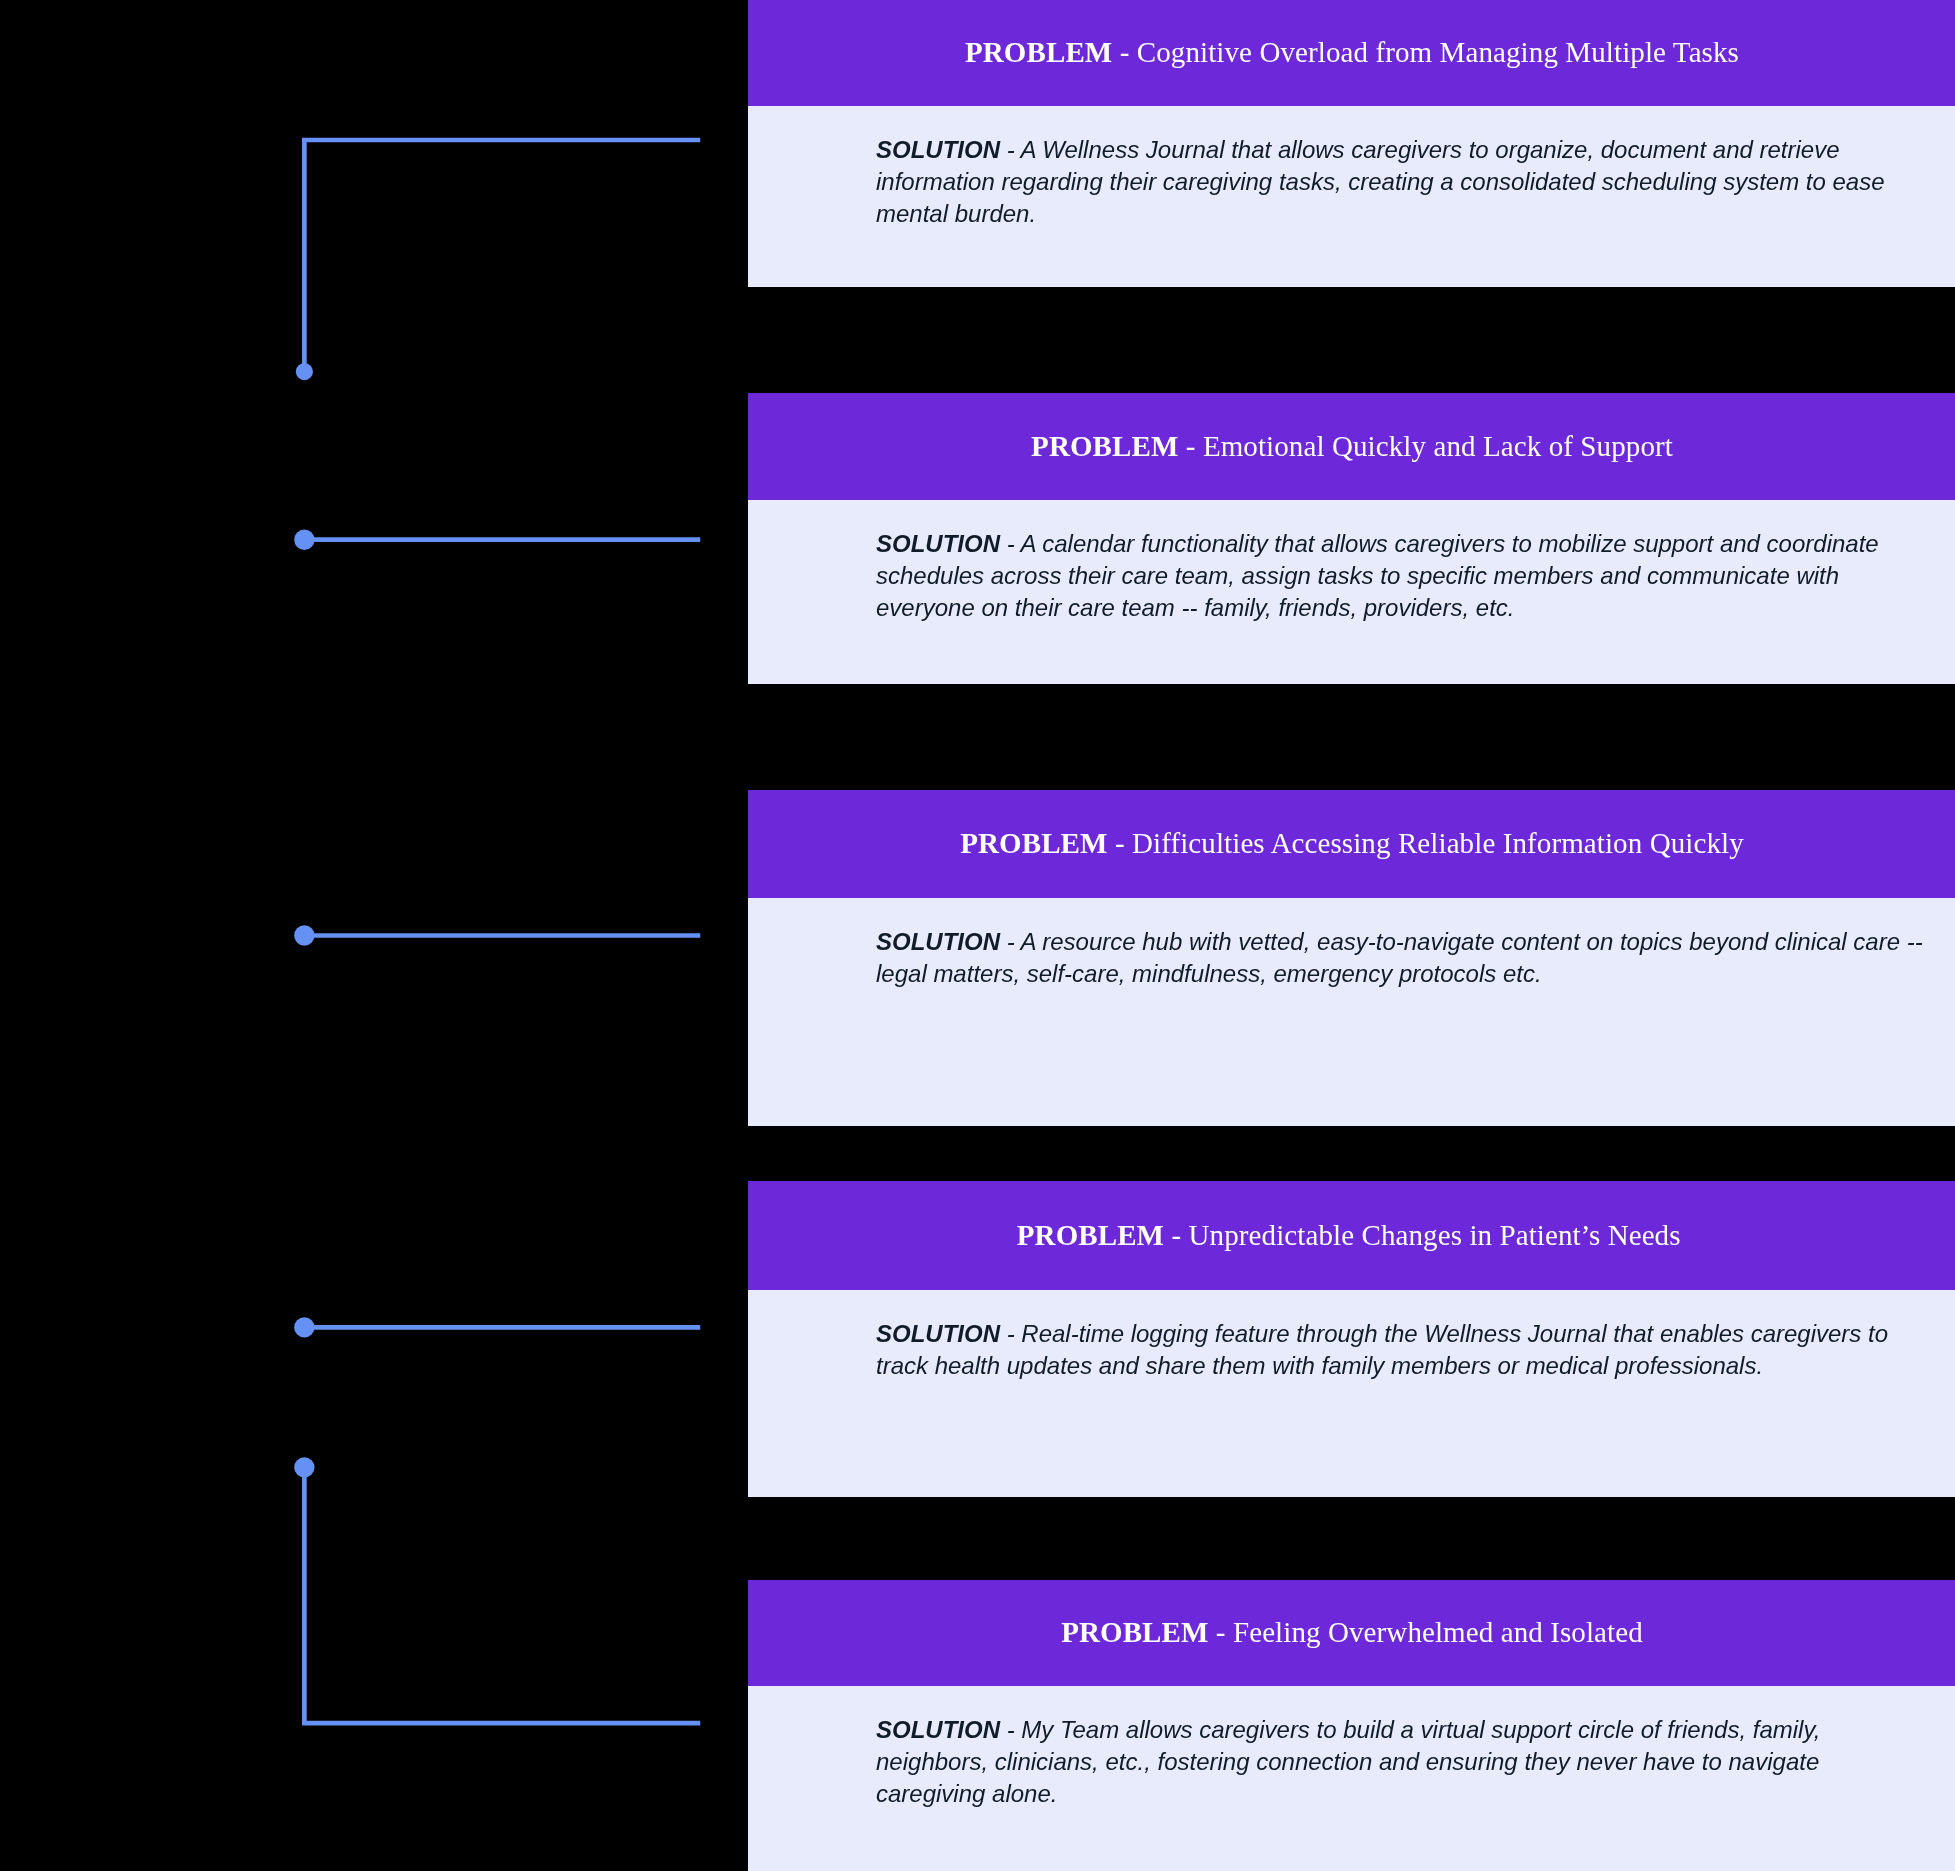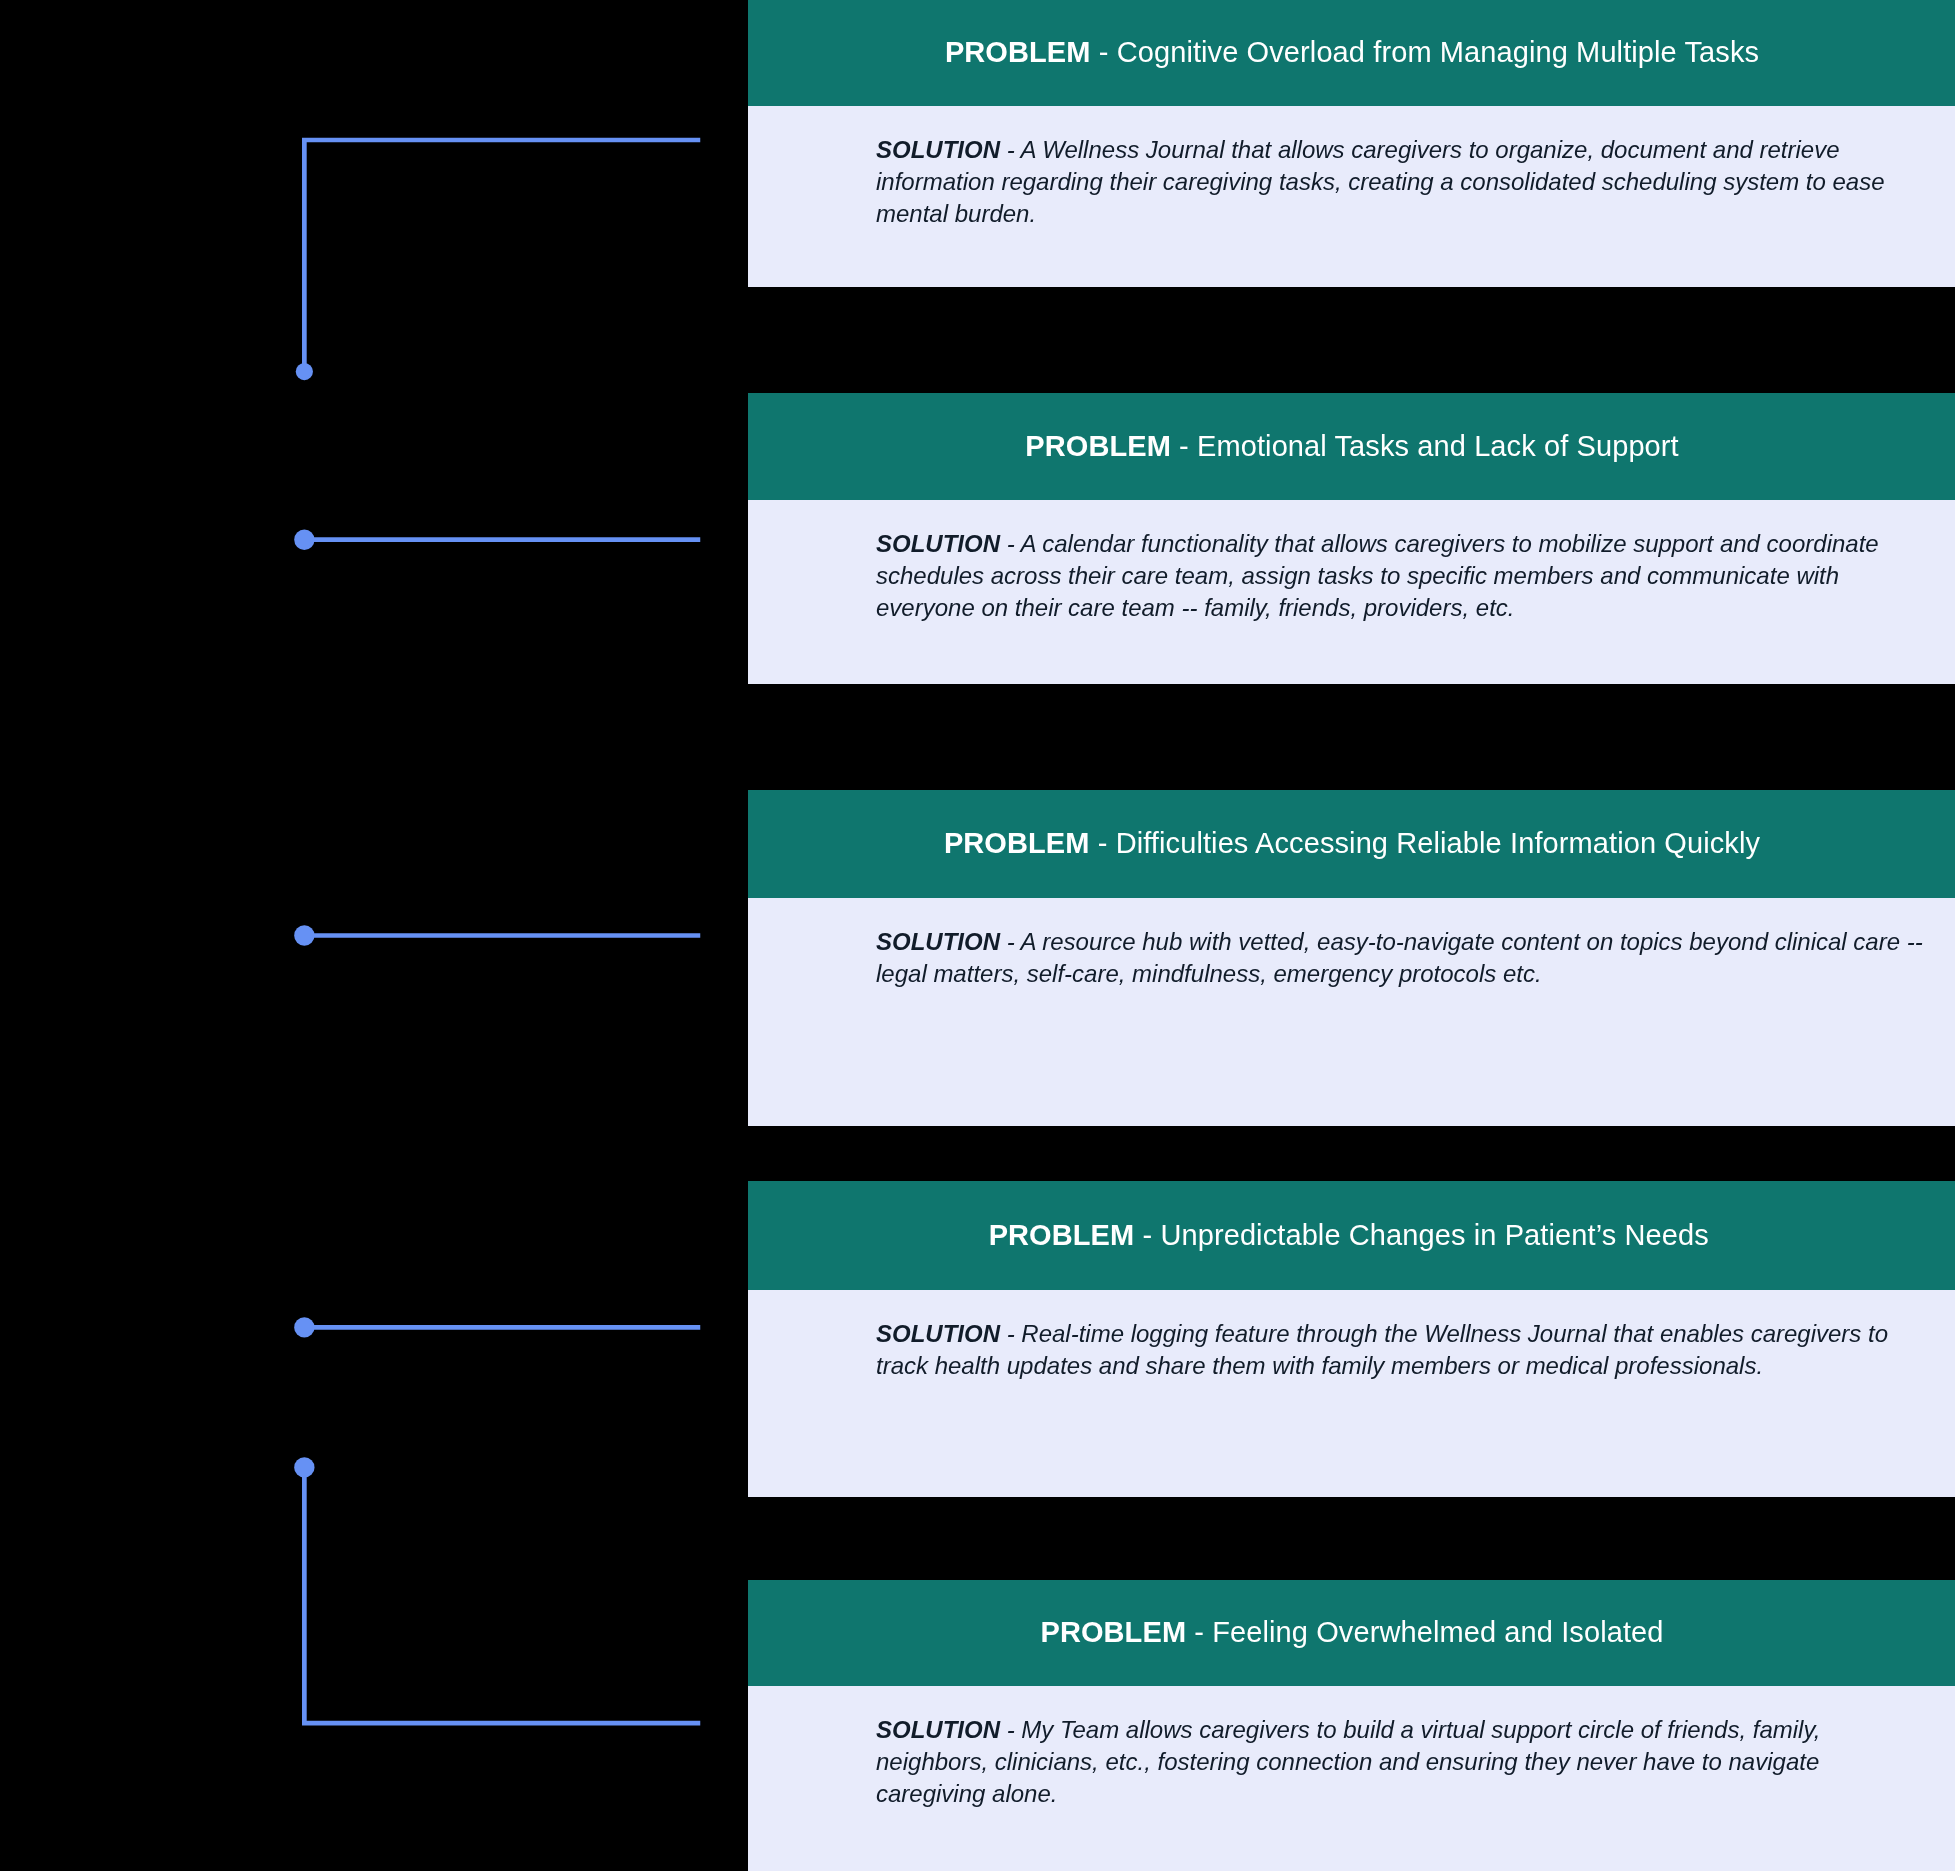--- a/index.html
+++ b/index.html
@@ -28,28 +28,29 @@
   }
 
   
   .card {
     position: absolute;
     left: 748px;
     width: 1208px;
     box-sizing: border-box;
   }
   .card-header {
-    background: #0f766e;
+    background: #6d28d9;
     color: #FFFFFF;
     box-sizing: border-box;
     display: flex;
     align-items: center;
     justify-content: center;
     padding: 0 26.6px;
     text-align: center;
+    font-family: Liberation Serif, serif;
   }
   .card-header .htext {
     font-size: 29px;
     font-weight: 400;
     letter-spacing: 0.1px;
     line-height: 1.15;
     white-space: nowrap;
   }
   .card-header .htext b {
     font-weight: 700;
@@ -129,21 +130,21 @@
     <div class="card-header">
       <div class="htext"><b>PROBLEM</b><span> - Cognitive Overload from Managing Multiple Tasks</span></div>
     </div>
     <div class="card-body">
       <div class="btext"><b>SOLUTION</b><span> - A Wellness Journal that allows caregivers to organize, document and retrieve information regarding their caregiving tasks, creating a consolidated scheduling system to ease mental burden.</span></div>
     </div>
   </div>
 
   <div class="card" id="card-2">
     <div class="card-header">
-      <div class="htext"><b>PROBLEM</b><span> - Emotional Tasks and Lack of Support</span></div>
+      <div class="htext"><b>PROBLEM</b><span> - Emotional Quickly and Lack of Support</span></div>
     </div>
     <div class="card-body">
       <div class="btext"><b>SOLUTION</b><span> - A calendar functionality that allows caregivers to mobilize support and coordinate schedules across their care team, assign tasks to specific members and communicate with everyone on their care team -- family, friends, providers, etc.</span></div>
     </div>
   </div>
 
   <div class="card" id="card-3">
     <div class="card-header">
       <div class="htext"><b>PROBLEM</b><span> - Difficulties Accessing Reliable Information Quickly</span></div>
     </div>

